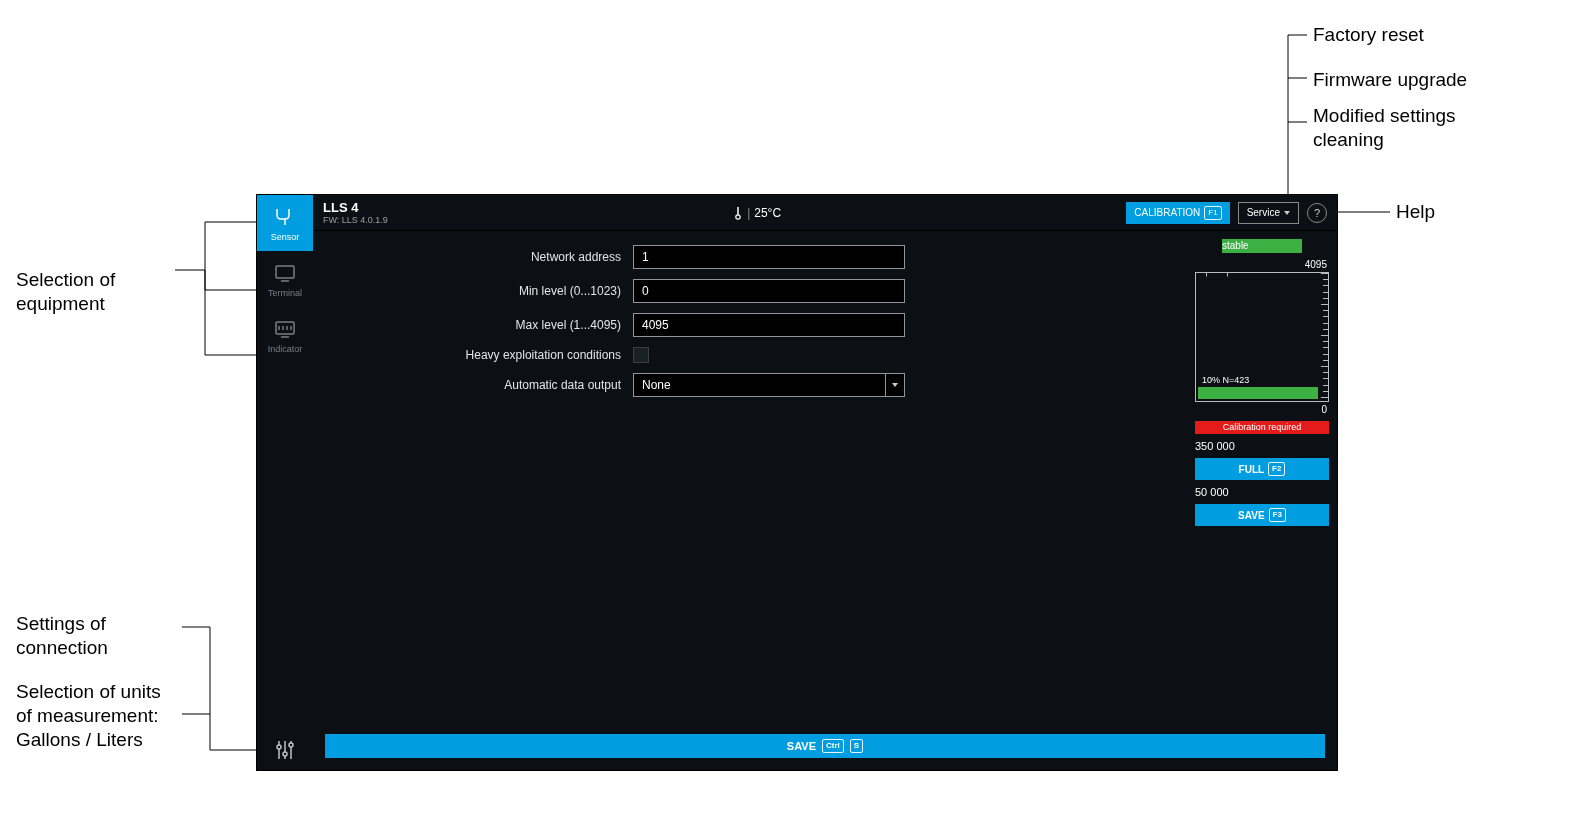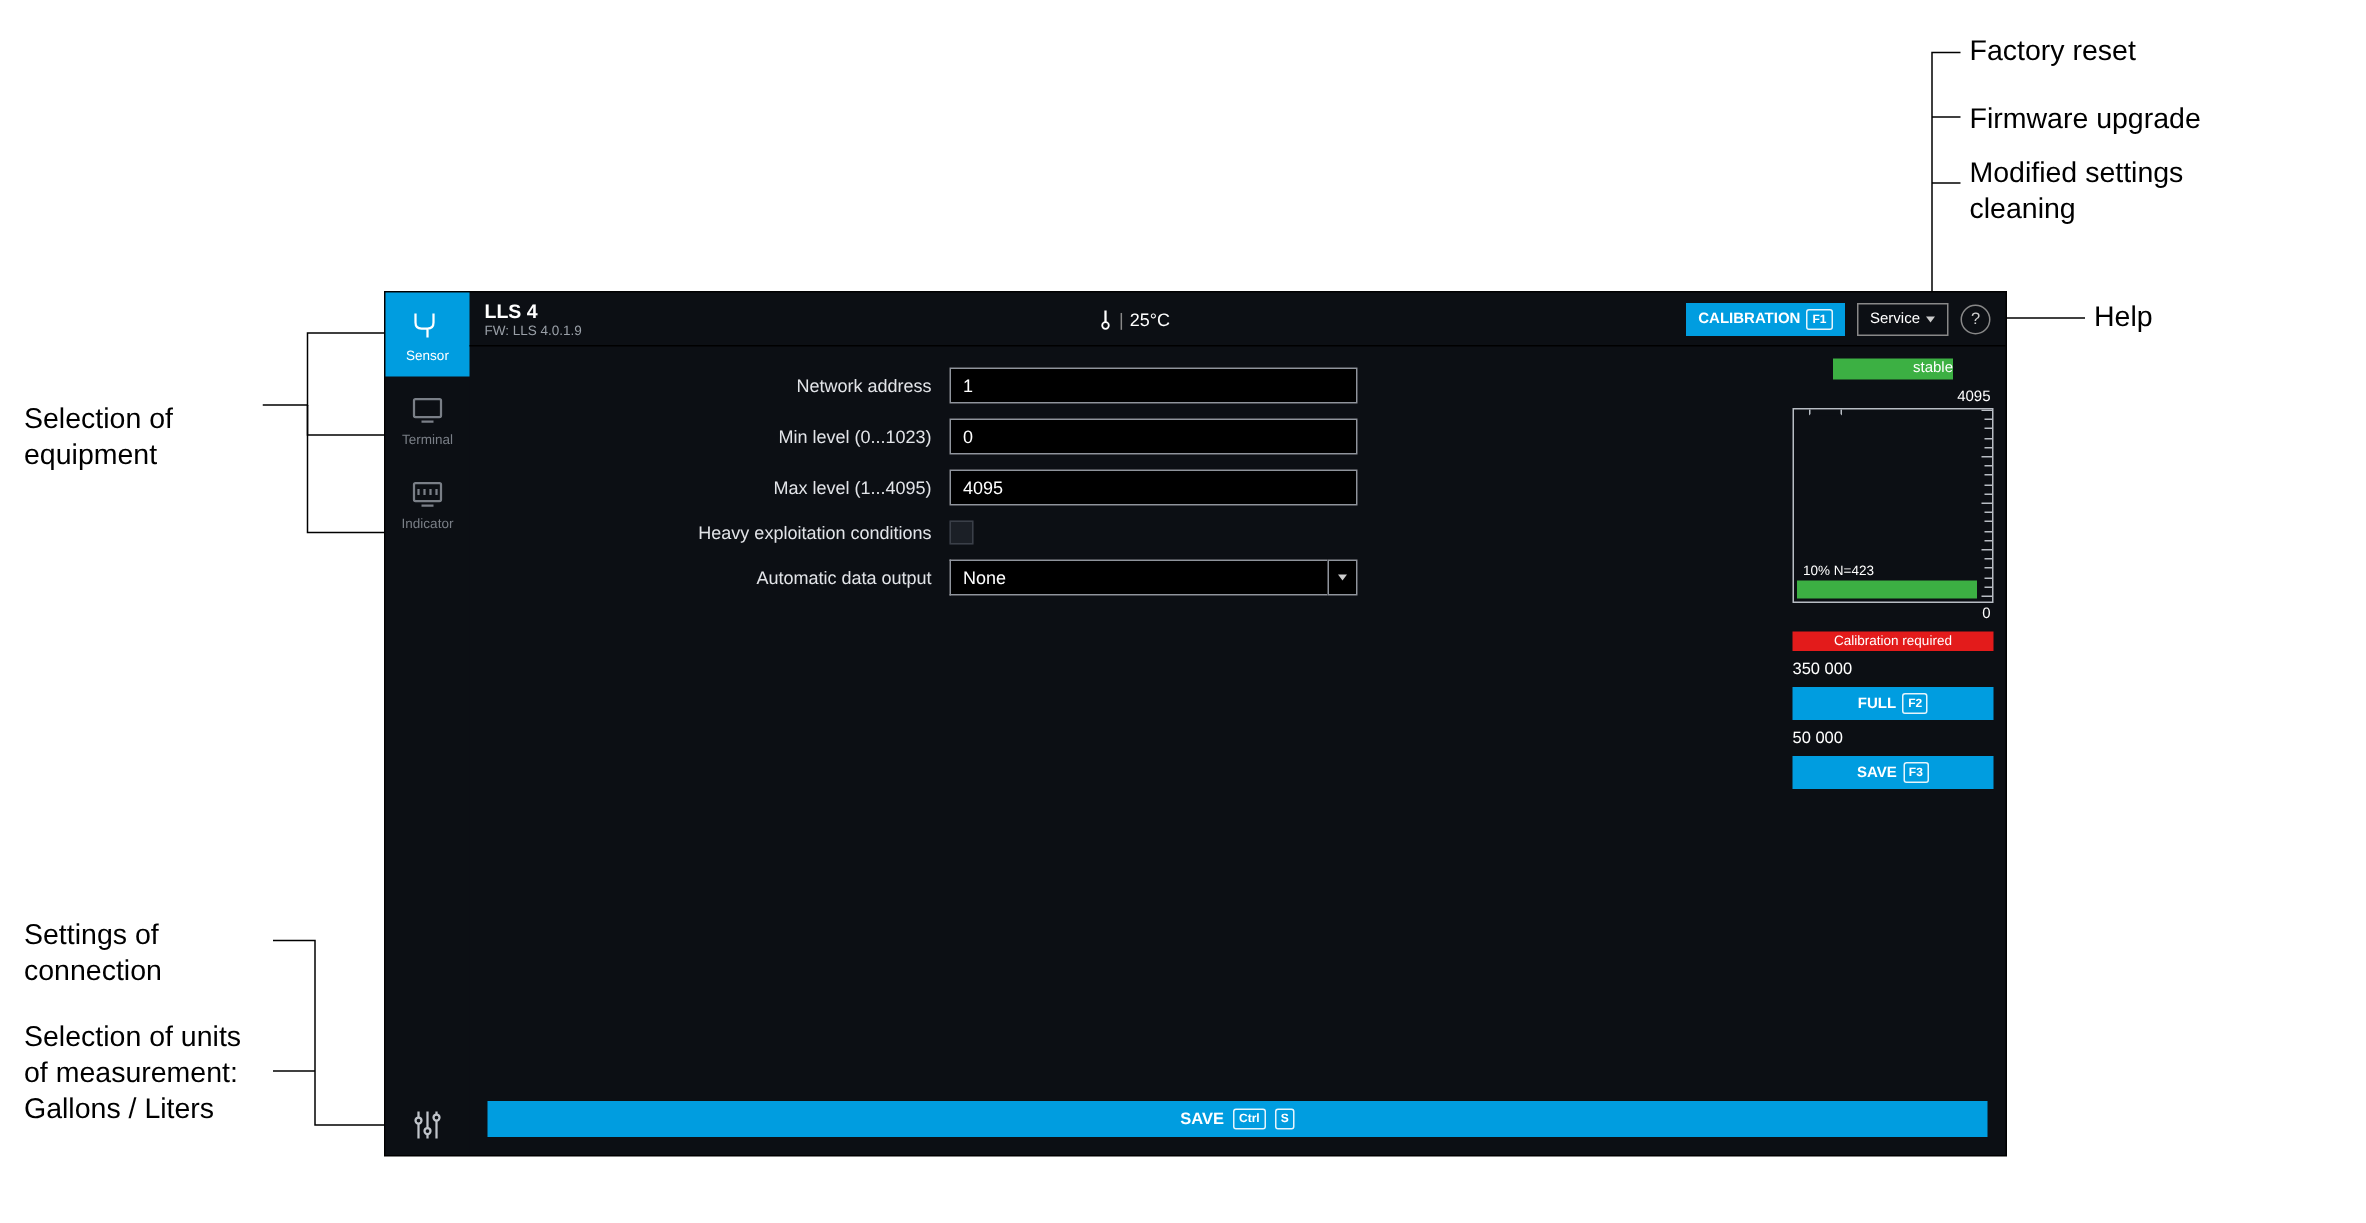--- a/index.html
+++ b/index.html
@@ -87,21 +87,21 @@
 }
 .header-right { display: flex; align-items: center; gap: 8px; }
 .btn {
   height: 22px;
   display: inline-flex;
   align-items: center;
   justify-content: center;
   gap: 4px;
   padding: 0 8px;
   font-size: 10px;
-  font-weight: bold;
+  font-weight: normal;
   cursor: pointer;
   border: none;
   color: #fff;
 }
 .btn.primary { background: #009de0; }
 .btn.outline { background: #0c0f14; border: 1px solid #888; font-weight: normal; }
 .kbd {
   border: 1px solid rgba(255,255,255,0.9);
   border-radius: 2px;
   font-size: 8px;
@@ -170,21 +170,21 @@
   padding: 8px;
   display: flex;
   flex-direction: column;
   align-items: stretch;
   gap: 6px;
 }
 .status-pill {
   background: #3cb043;
   color: #fff;
   font-size: 10px;
-  text-align: right;
+  text-align: left;
   height: 14px;
   line-height: 14px;
   width: 80px;
   margin: 0 auto;
 }
 .gauge-wrap { position: relative; }
 .gauge-max, .gauge-min {
   color: #fff; font-size: 10px; text-align: right; padding-right: 2px;
 }
 .gauge {

